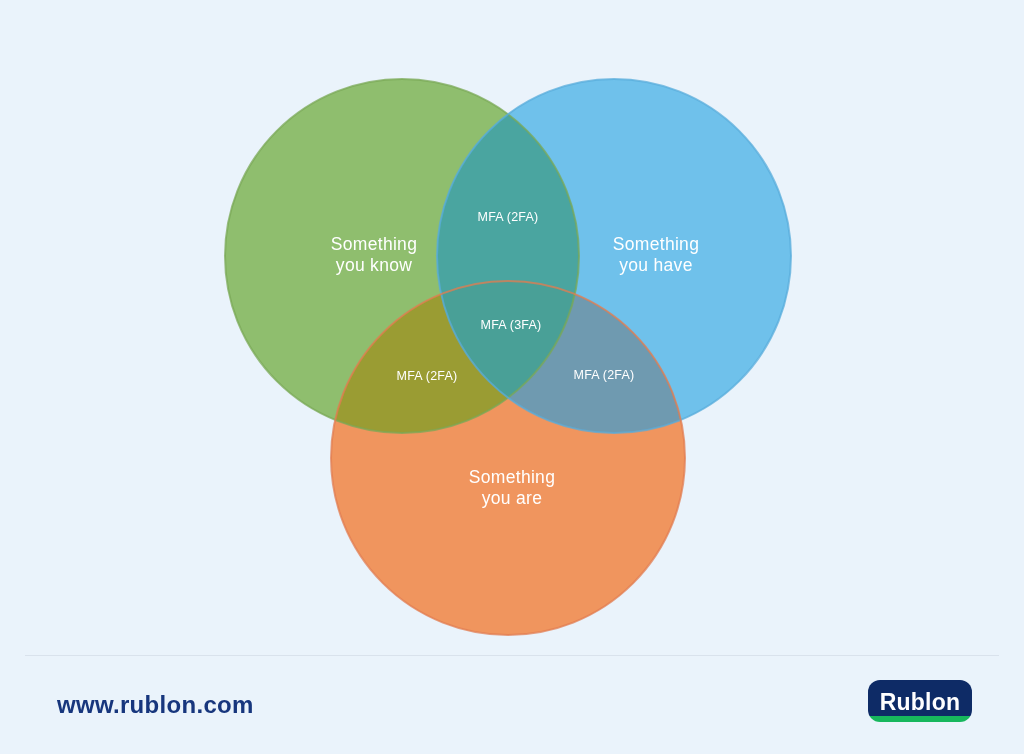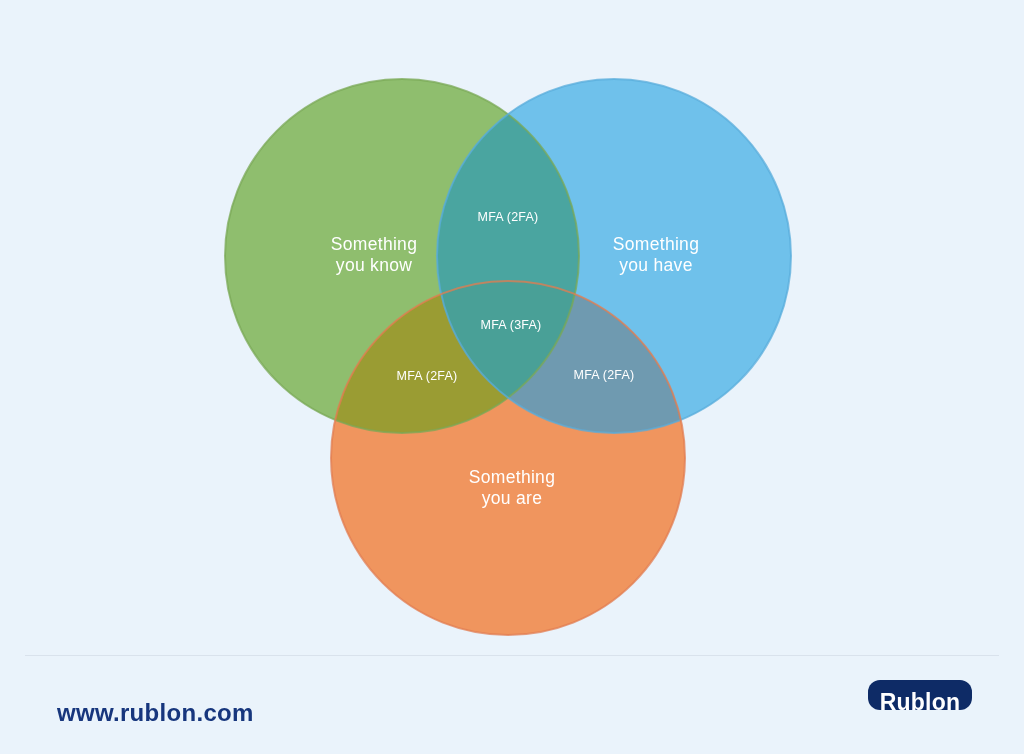--- a/index.html
+++ b/index.html
@@ -33,28 +33,27 @@
     width: 974px;
     height: 1px;
   }
   .website-text {
     position: absolute;
     left: 57px;
     top: 691px;
     font-size: 24px;
     font-weight: 600;
     letter-spacing: 0.3px;
-    margin-top: 8px;
   }
   .logo-badge {
     position: absolute;
     left: 868px;
     top: 680px;
     width: 104px;
-    height: 30px;
+    height: 42px;
     border-radius: 12px;
     overflow: hidden;
     display: flex;
     flex-direction: column;
   }
   .logo-main {
     flex: 1;
     display: flex;
     align-items: center;
     justify-content: center;

